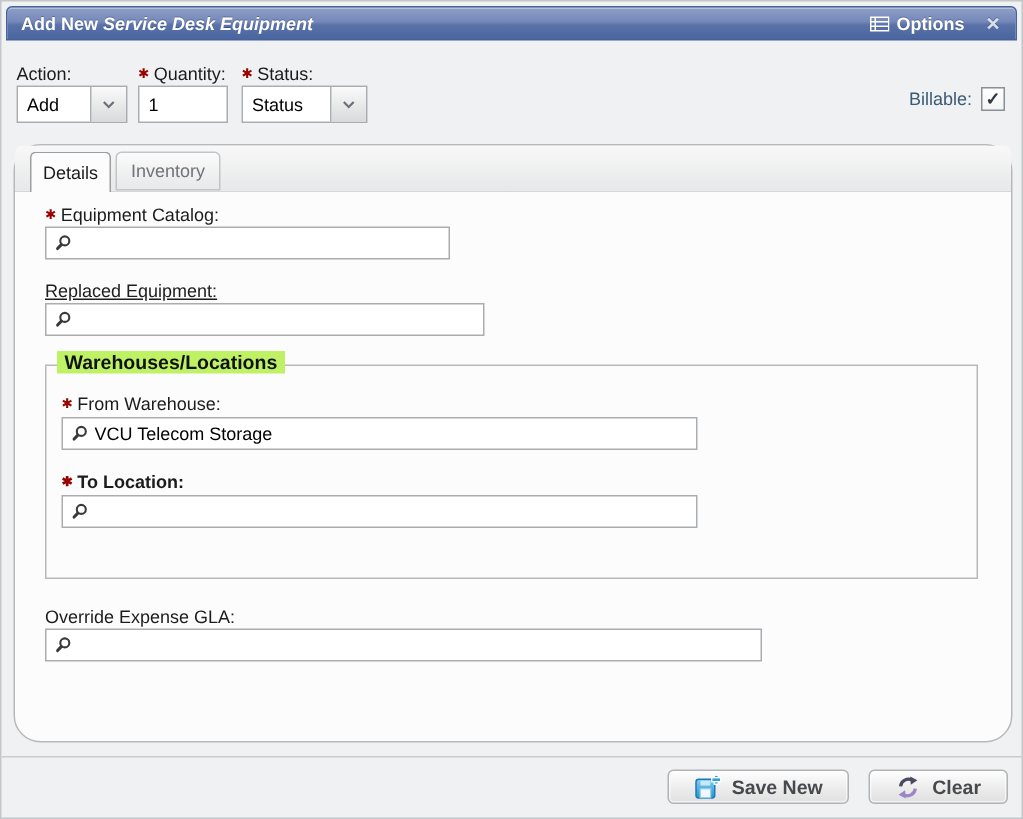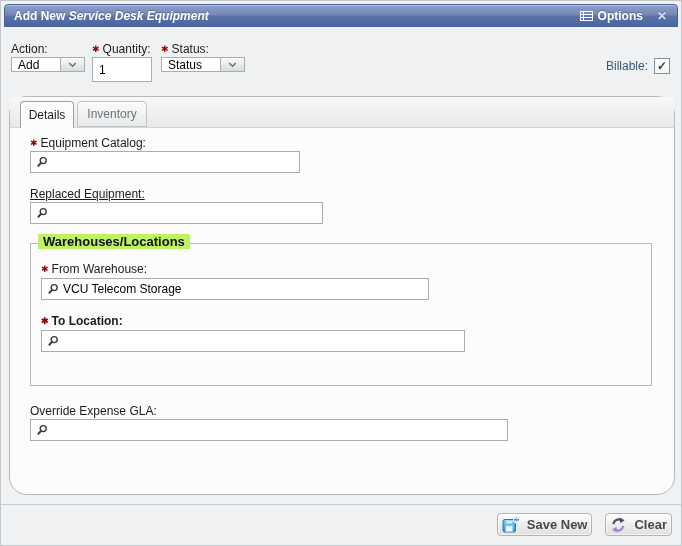--- a/index.html
+++ b/index.html
@@ -21,21 +21,21 @@
   }
   .titlebar .title{padding-left:9px;white-space:pre;}
   .titlebar .title .em{font-style:italic;}
   .titlebar .spacer{flex:1;}
   .tb-options{display:flex;align-items:center;gap:5px;cursor:pointer;margin-right:14px;}
   .tb-close{margin-right:10px;color:#d9dfec;font-size:12px;font-weight:bold;cursor:pointer;line-height:1;}
   
   .lbl{position:absolute;font-size:12px;color:#1c1c1c;white-space:nowrap;}
   .req{color:#990000;font-size:9px;margin-right:3px;position:relative;top:-1px;}
   .combo{
-    position:absolute;height:15px;background:#fff;border:1px solid #aaadb1;
+    position:absolute;height:25px;background:#fff;border:1px solid #aaadb1;
     box-sizing:border-box;display:flex;align-items:stretch;cursor:pointer;
   }
   .combo .cval{flex:1;font-size:12px;color:#000;display:flex;align-items:center;padding-left:6px;overflow:hidden;}
   .combo .ctrig{
     width:23px;border-left:1px solid #aaadb1;
     background:linear-gradient(#fafafa,#e9eaea 50%,#d9dadb);
     display:flex;align-items:center;justify-content:center;
   }
   .txtinput{
     position:absolute;height:25px;box-sizing:border-box;border:1px solid #aaadb1;
@@ -86,21 +86,21 @@
     border:1px solid #b6b9bc;box-sizing:border-box;
   }
   .fset .legend{
     position:absolute;left:7px;top:-10px;background:#bef264;padding:0 5px;
     font-size:13px;font-weight:bold;color:#111;white-space:nowrap;
   }
   
   .divider{position:absolute;left:0;right:0;top:503px;height:1px;background:#c9cccf;}
   .footer{position:absolute;top:512px;right:9px;display:flex;gap:13px;}
   .btn{
-    height:23px;display:flex;align-items:center;gap:7px;padding:0 4px;
+    height:23px;display:flex;align-items:center;gap:7px;padding:0 17px;
     background:linear-gradient(#fefefe,#ececec 55%,#e0e0e0);
     border:1px solid #b1b3b5;border-radius:4px;box-sizing:border-box;cursor:pointer;
     font-size:13px;font-weight:bold;color:#47494c;
     box-shadow:0 0 0 1px rgba(255,255,255,.6) inset;
   }
   .icon{display:inline-flex;align-items:center;justify-content:center;}
 </style>
 </head>
 <body>
 
@@ -187,21 +187,21 @@
             <line x1="4.9" y1="7.1" x2="2.4" y2="9.7" stroke="#3a3a3a" stroke-width="2" stroke-linecap="round"></line>
           </svg>
       </span>
       <input value="" style="">
     </div>
 
     <div class="fset">
       <div class="legend">Warehouses/Locations</div>
 
       <div class="lbl" style="left:10px;top:18px;"><span class="req">✱</span><span>From Warehouse:</span></div>
-      <div class="sfield" style="left:10px;top:34px;width:388px;">
+      <div class="sfield" style="left:10px;top:34px;width:424px;">
         <span class="icon">
           <svg width="12" height="12" viewBox="0 0 12 12">
               <circle cx="7.2" cy="4.6" r="3" fill="none" stroke="#3a3a3a" stroke-width="1.4"></circle>
               <line x1="4.9" y1="7.1" x2="2.4" y2="9.7" stroke="#3a3a3a" stroke-width="2" stroke-linecap="round"></line>
             </svg>
         </span>
         <input value="VCU Telecom Storage" style="">
       </div>
 
       <div class="lbl" style="left:10px;top:70px;font-weight:bold;"><span class="req">✱</span><span>To Location:</span></div>

